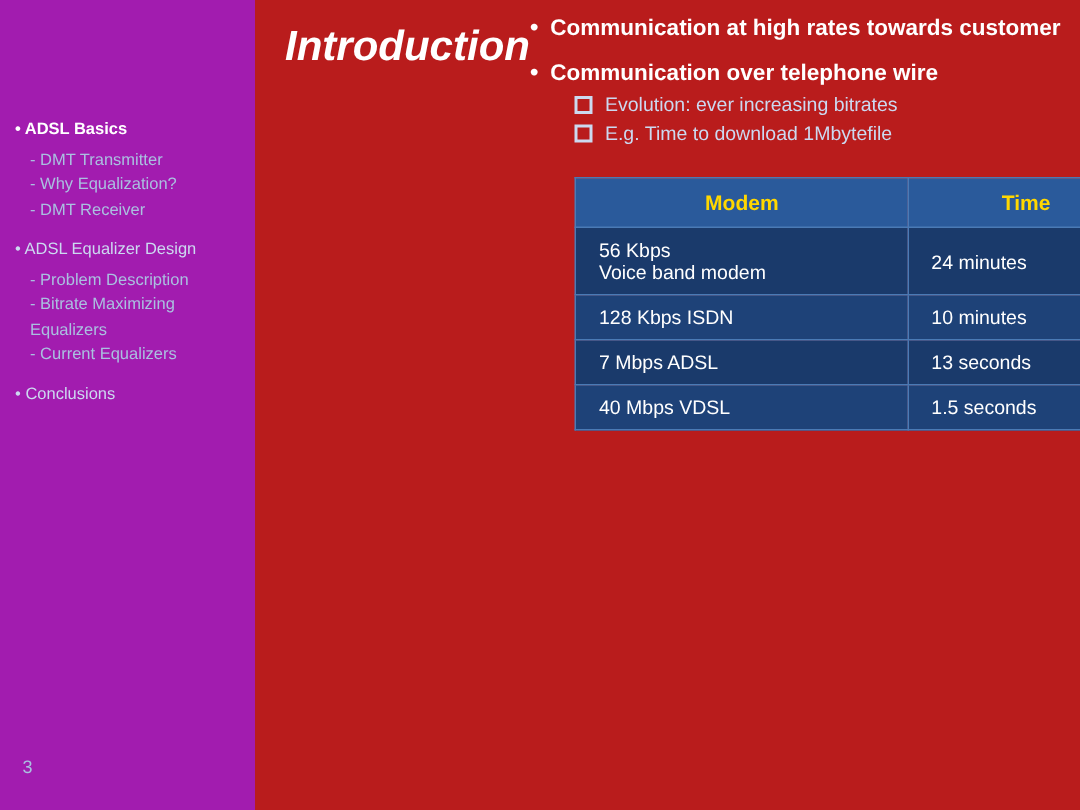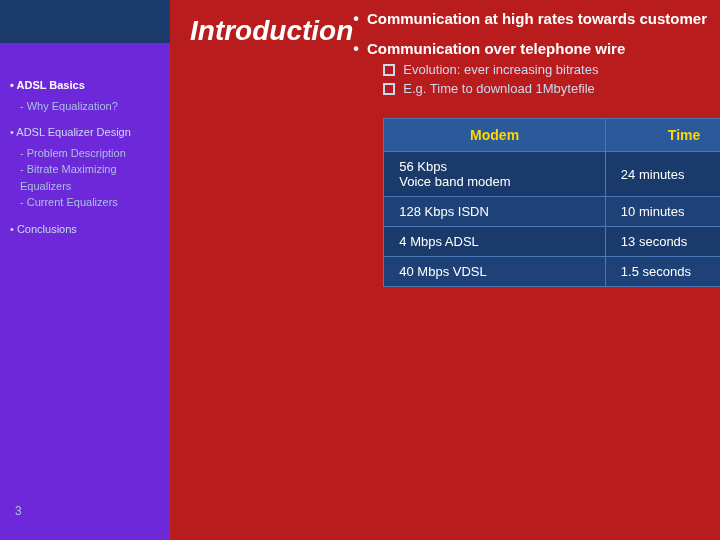--- a/index.html
+++ b/index.html
@@ -17,26 +17,25 @@
       width: 720px;
       height: 540px;
       display: flex;
       flex-direction: row;
     }
 
     
     .sidebar {
       width: 170px;
       min-width: 170px;
-      background: #6d28d9;
-      padding: 24px 10px 10px 10px;
+      background: #a21caf;
+      padding: 68px 10px 10px 10px;
       font-size: 11px;
       color: #ccd9f0;
       line-height: 1.5;
-      margin-top: 43px;
     }
 
     .sidebar .nav-item {
       margin-bottom: 4px;
     }
 
     .sidebar .nav-item.active {
       color: white;
       font-weight: bold;
     }
@@ -162,21 +161,23 @@
 </head>
 <body>
 
 <div class="page">
 
   <div class="sidebar">
     <div class="nav-section">
       <div class="nav-item active">
         • <span>ADSL Basics</span>
       </div>
+      <div class="nav-sub">- DMT Transmitter</div>
       <div class="nav-sub">- Why Equalization?</div>
+      <div class="nav-sub">- DMT Receiver</div>
     </div>
 
     <div class="nav-section">
       <div class="nav-item">
         • <span>ADSL Equalizer Design</span>
       </div>
       <div class="nav-sub">- Problem Description</div>
       <div class="nav-sub">- Bitrate Maximizing<br>Equalizers</div>
       <div class="nav-sub">- Current Equalizers</div>
     </div>
@@ -228,21 +229,21 @@
           <tbody>
             <tr>
               <td>56 Kbps<br>Voice band modem</td>
               <td>24 minutes</td>
             </tr>
             <tr>
               <td>128 Kbps ISDN</td>
               <td>10 minutes</td>
             </tr>
             <tr>
-              <td>4 Mbps ADSL</td>
+              <td>7 Mbps ADSL</td>
               <td>13 seconds</td>
             </tr>
             <tr>
               <td>40 Mbps VDSL</td>
               <td>1.5 seconds</td>
             </tr>
           </tbody>
         </table>
       </div>
 

